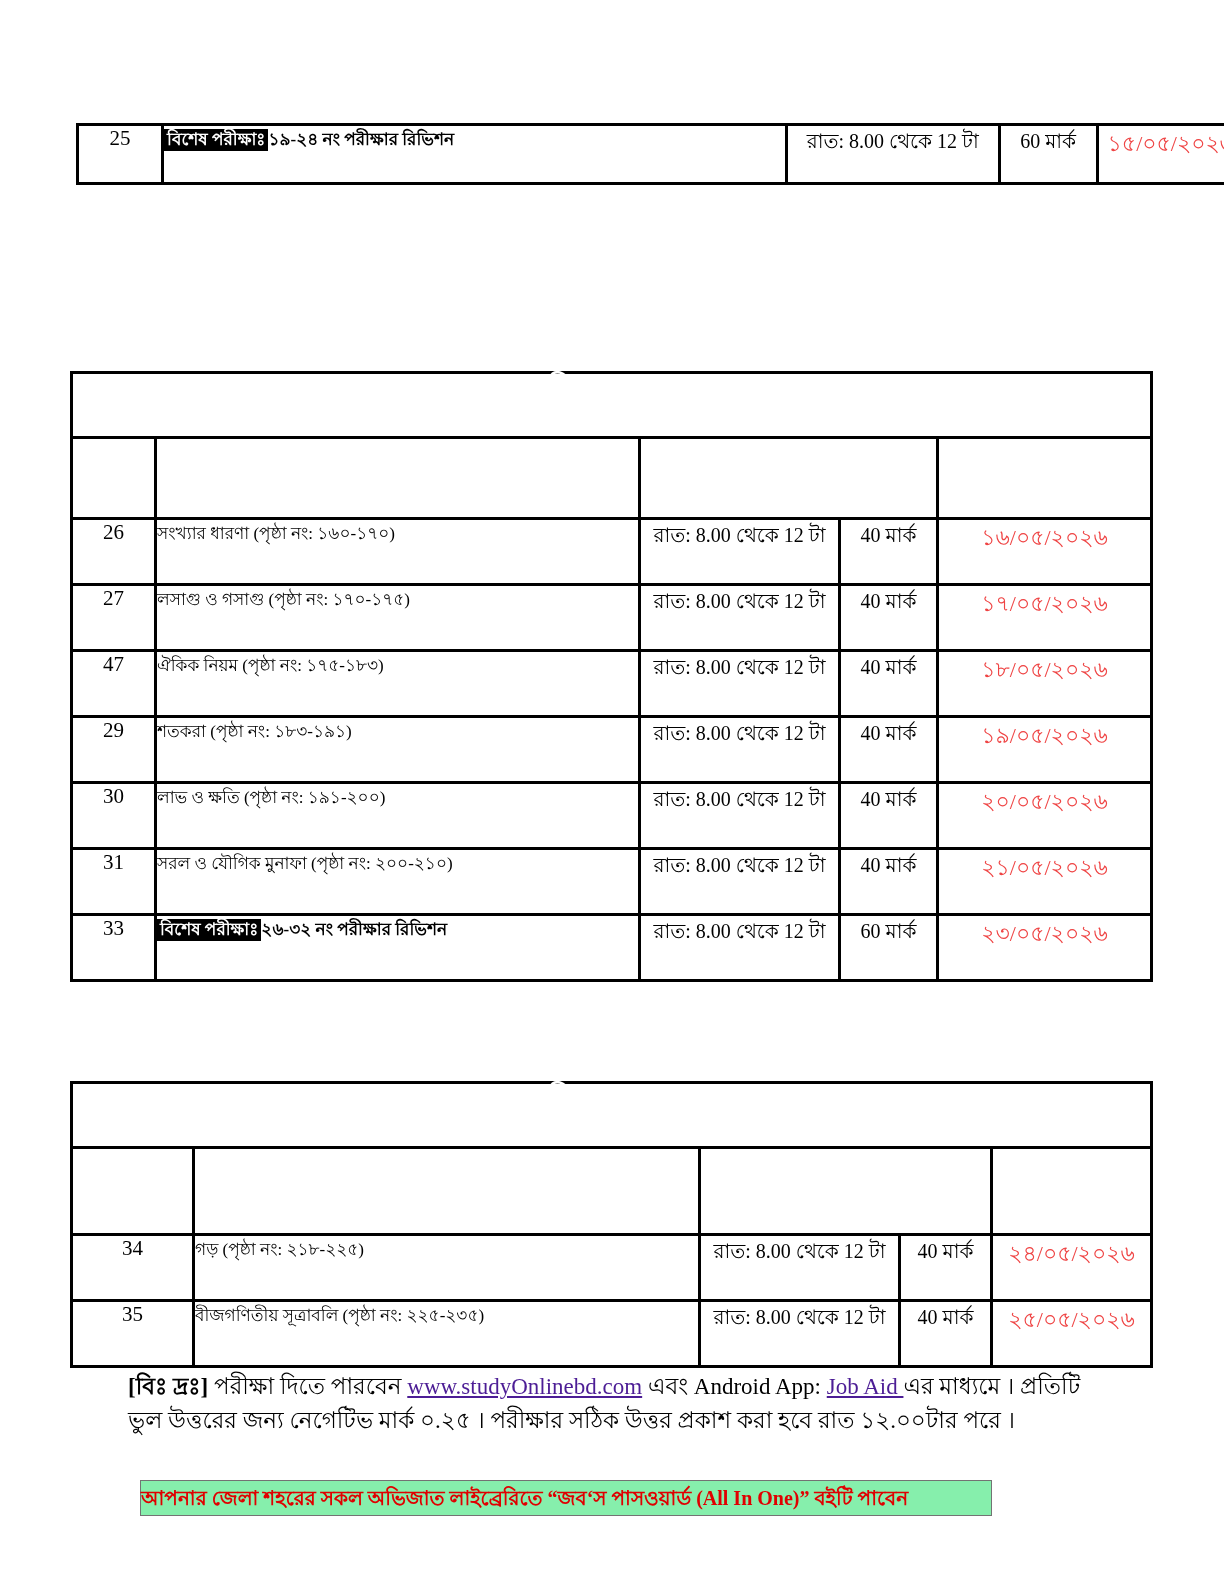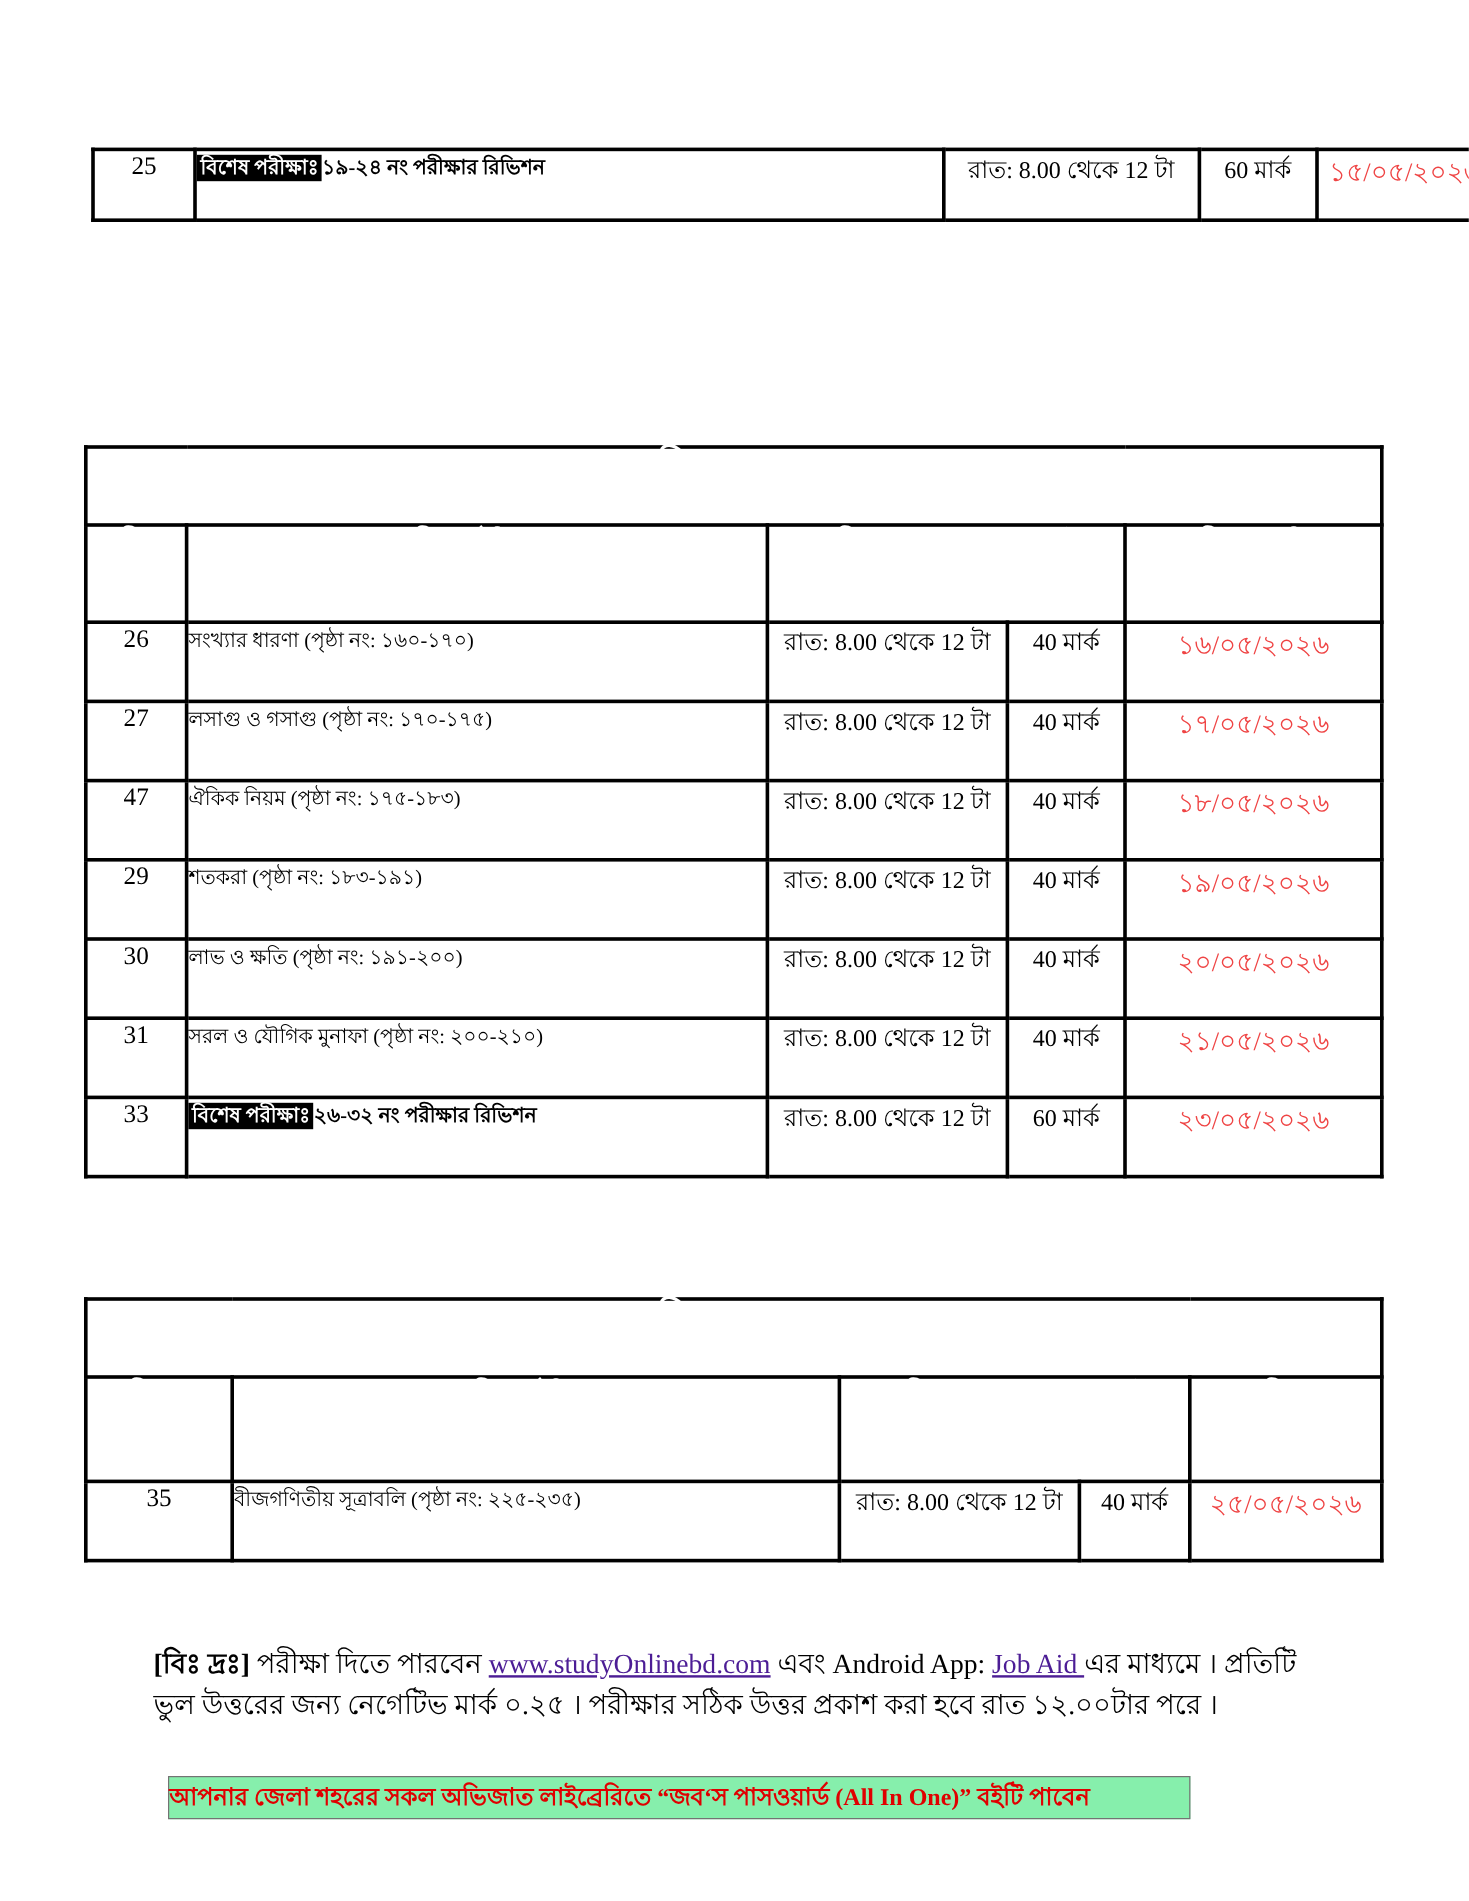--- a/index.html
+++ b/index.html
@@ -329,20 +329,27 @@
         <td class="hdr two-line" colspan="2">
           <span class="hl">পরীক্ষা দেওয়ার সময় ও মার্ক</span>
         </td>
         <td class="hdr two-line">
           <span class="hl">পরীক্ষার</span>
           <span class="hl">তারিখ</span>
         </td>
       </tr>
 
       <tr>
+        <td class="num">34</td>
+        <td class="topic">গড় (পৃষ্ঠা নং: ২১৮-২২৫)</td>
+        <td class="time">রাত: 8.00 থেকে 12 টা</td>
+        <td class="marks">40 মার্ক</td>
+        <td class="date">২৪/০৫/২০২৬</td>
+      </tr>
+      <tr>
         <td class="num">35</td>
         <td class="topic">বীজগণিতীয় সূত্রাবলি (পৃষ্ঠা নং: ২২৫-২৩৫)</td>
         <td class="time">রাত: 8.00 থেকে 12 টা</td>
         <td class="marks">40 মার্ক</td>
         <td class="date">২৫/০৫/২০২৬</td>
       </tr>
     </tbody>
   </table>
 </div>
 

